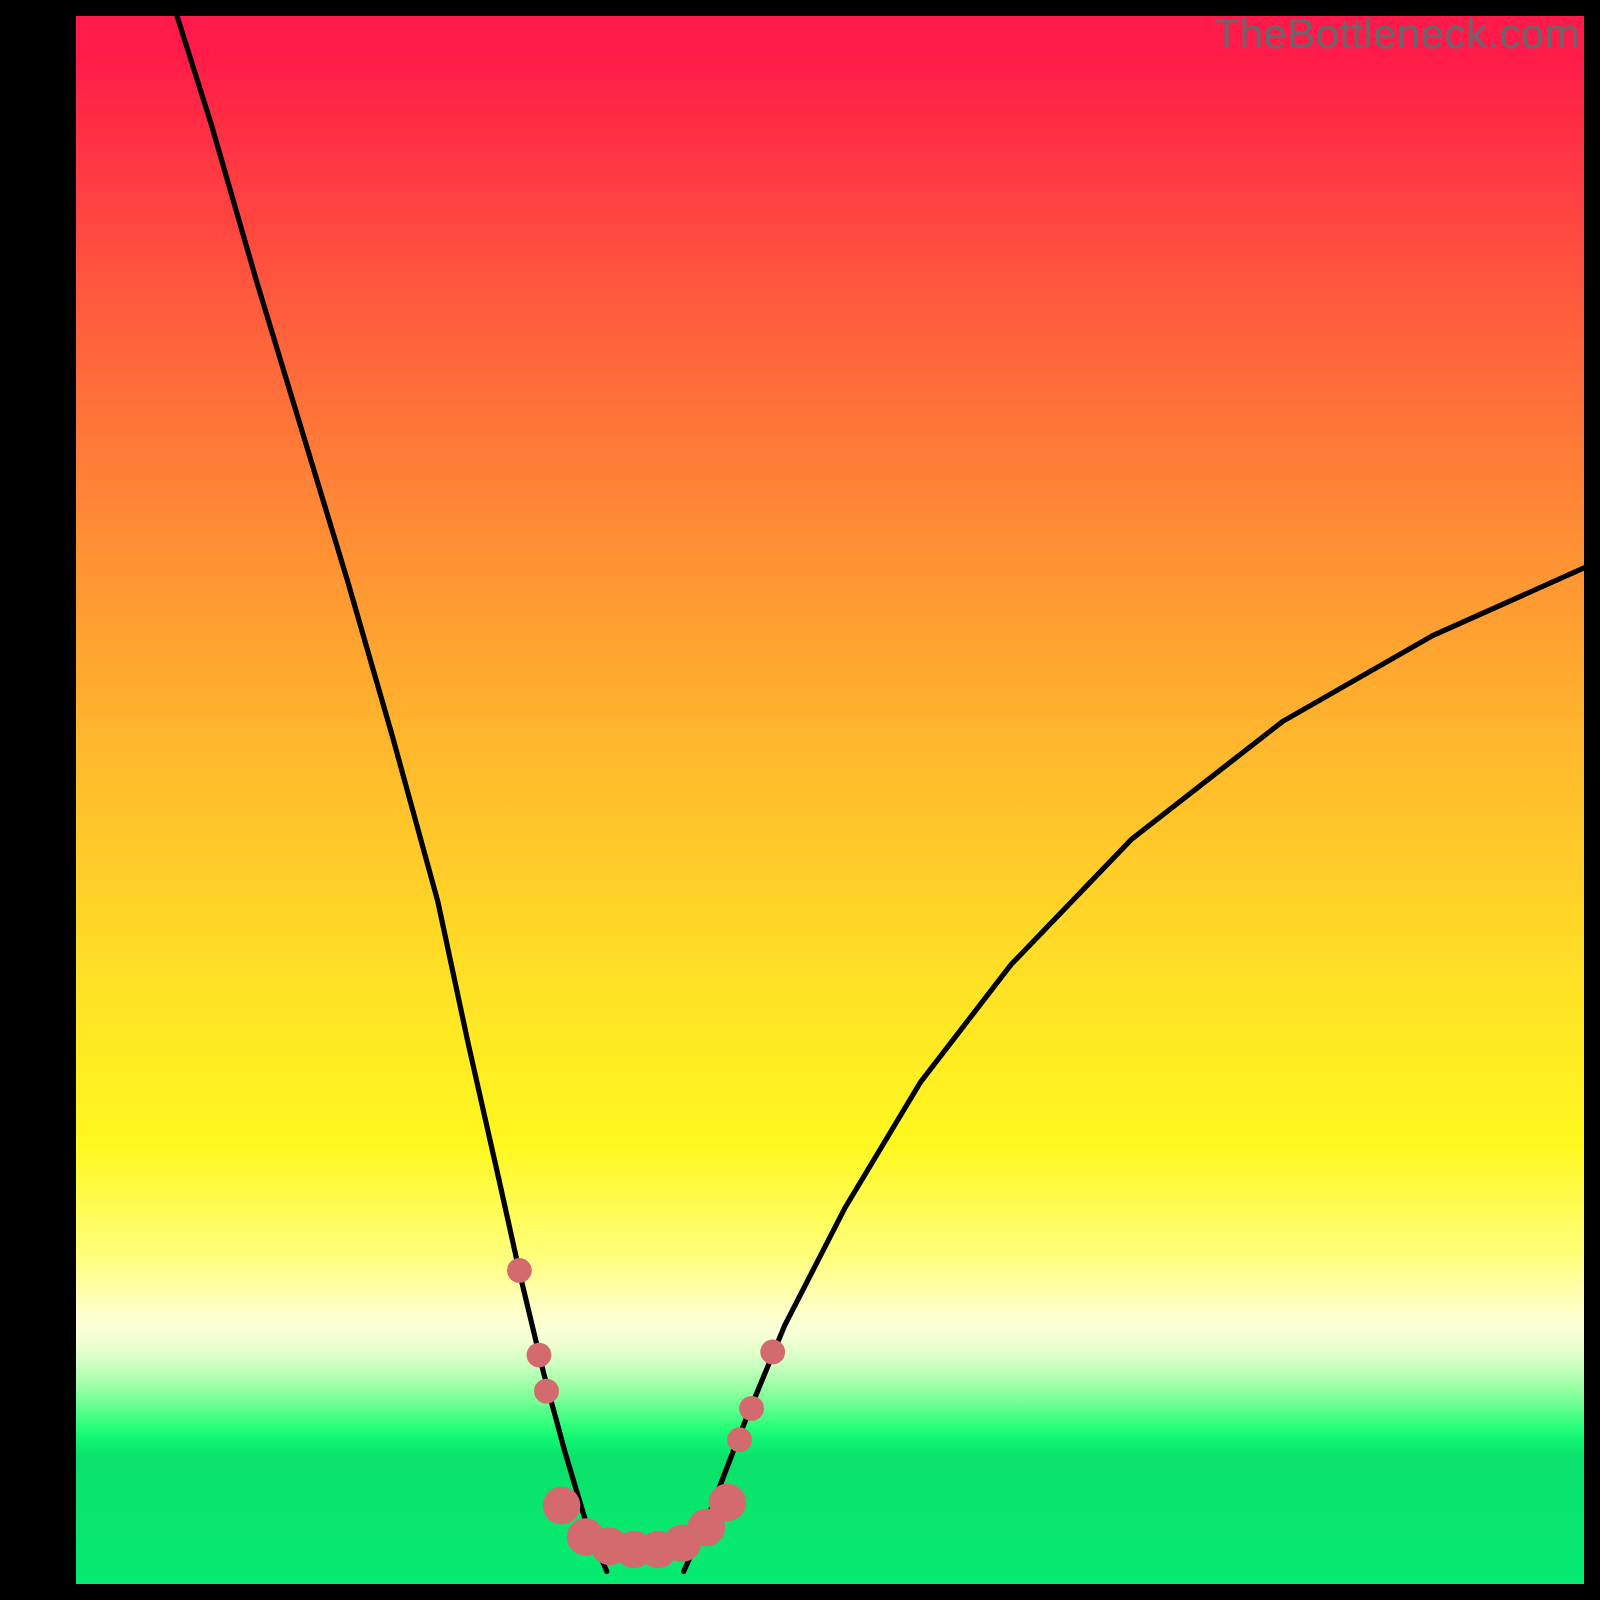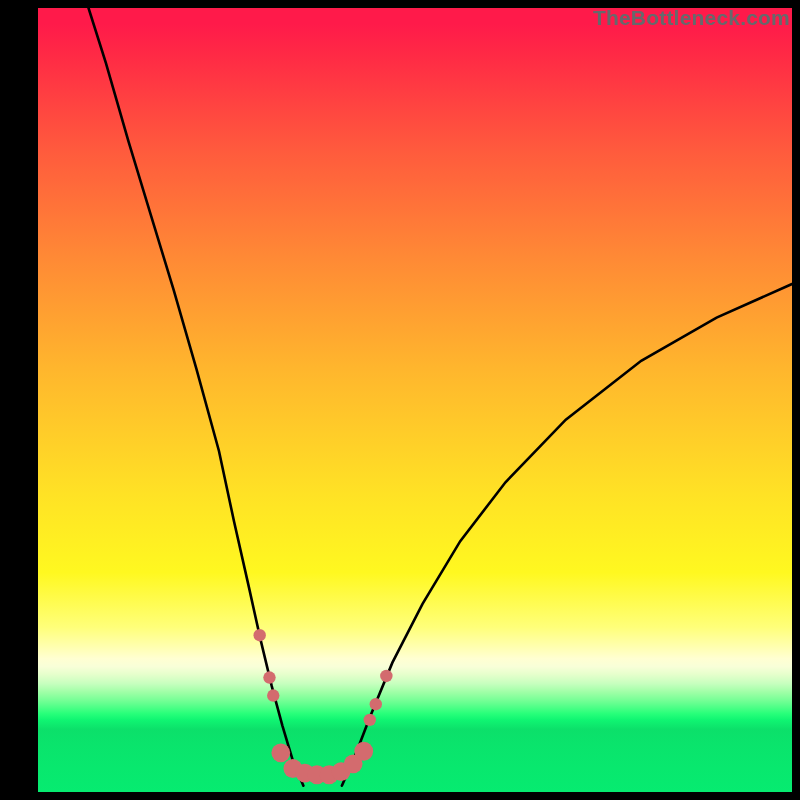--- a/index.html
+++ b/index.html
@@ -36,21 +36,21 @@
       #0ce06a 92%,
       #0ae46c 94%,
       #08e86e 97%,
       #06eb70 100%);
   }
   .watermark {
     position: absolute;
     top: 6px; right: 10px;
     font-family: Arial, Helvetica, sans-serif;
     font-size: 21px;
-    font-weight: 700;
+    font-weight: 400;
     color: #66696c;
     letter-spacing: 0.2px;
     user-select: none;
   }
   svg.overlay {
     position: absolute;
     left: 38px; top: 8px;
     width: 754px; height: 784px;
   }
 </style>

